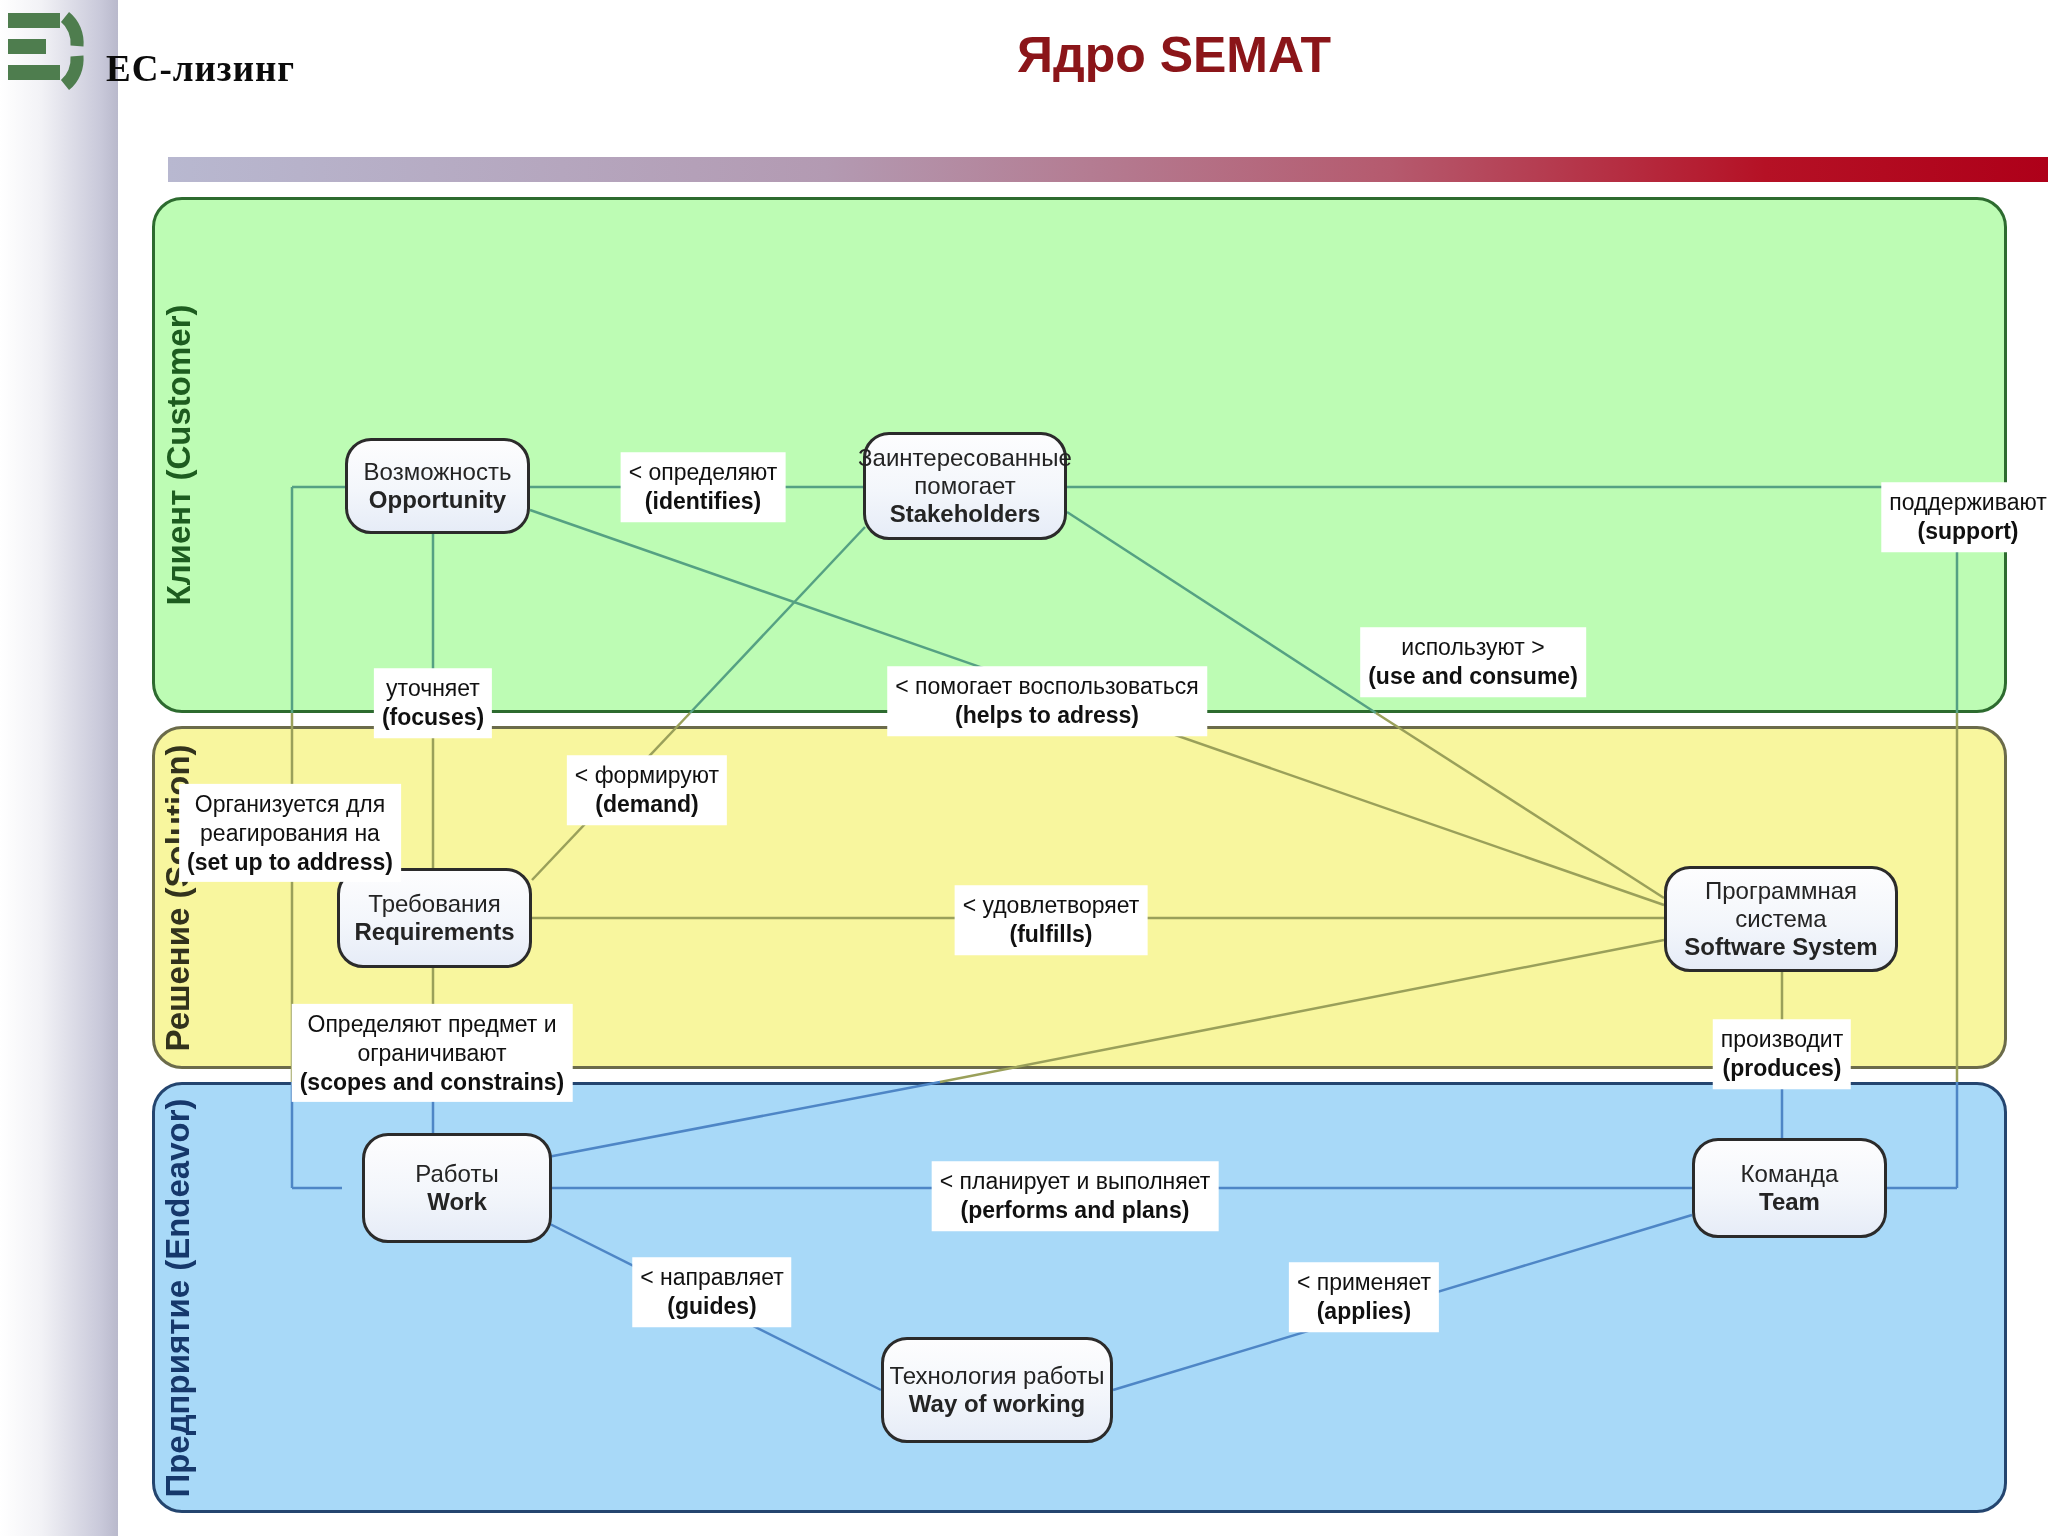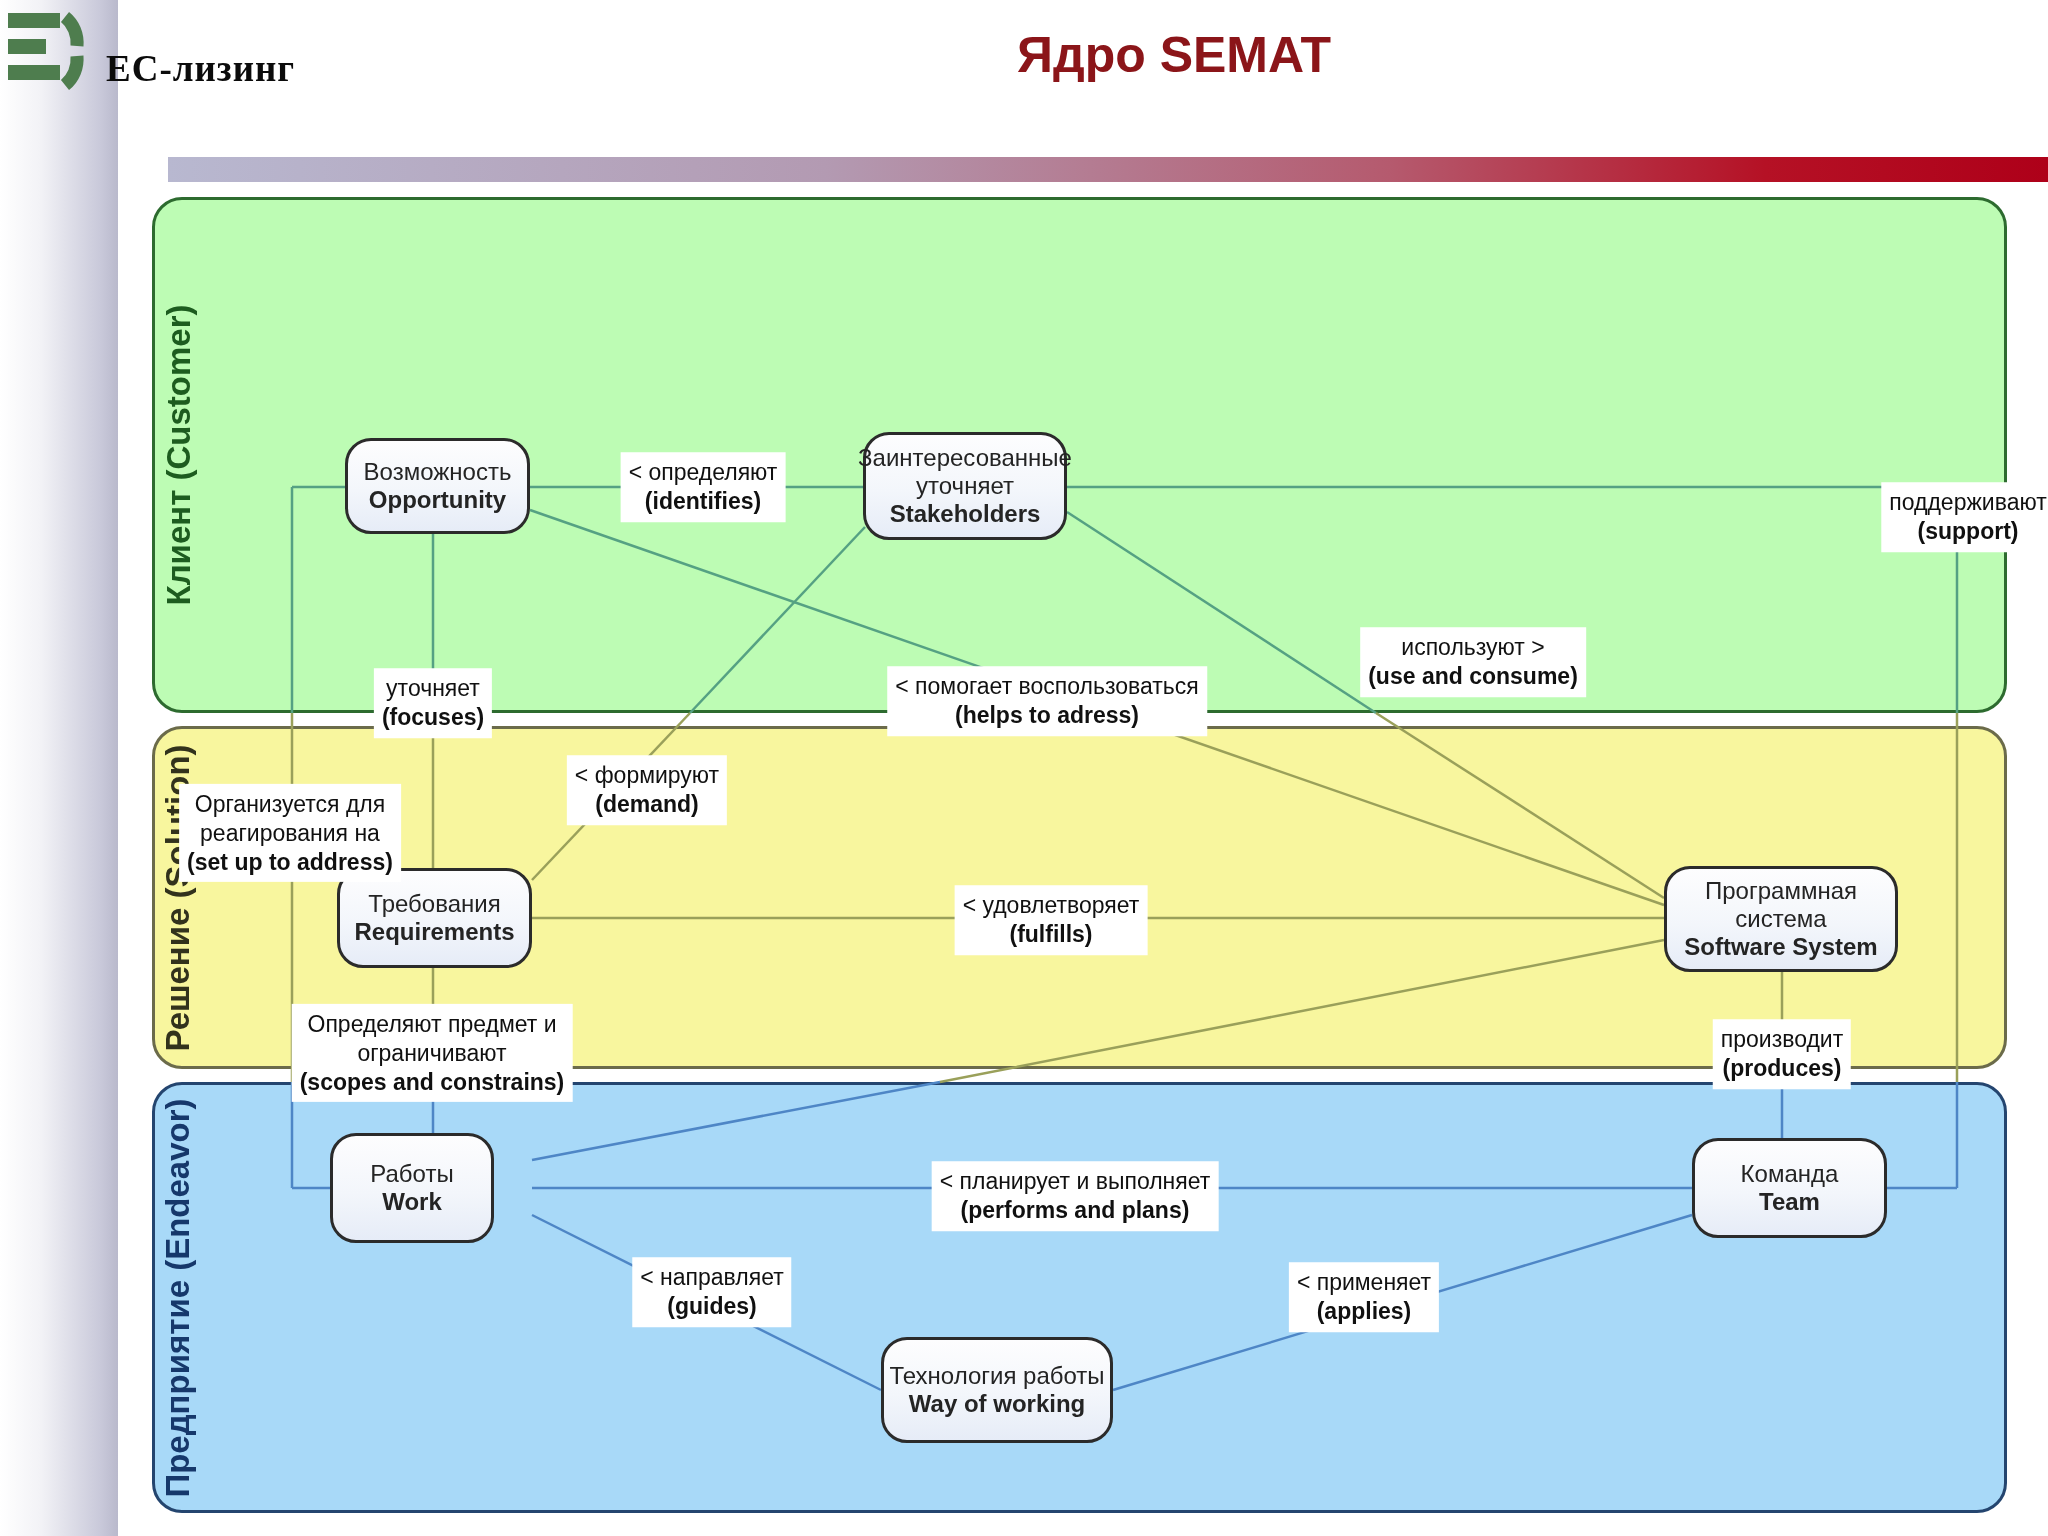--- a/index.html
+++ b/index.html
@@ -39,21 +39,21 @@
   
   .node{position:absolute;box-sizing:border-box;border:3px solid #2b2b2b;border-radius:26px;
     background:linear-gradient(180deg,#fdfdfe 0%,#f3f6fb 55%,#e6ecf7 100%);
     display:flex;flex-direction:column;align-items:center;justify-content:center;
     text-align:center;color:#242424;font-size:24px;line-height:1.18;padding:4px;}
   .node b{font-size:24px;}
   .n-opportunity{left:345px;top:438px;width:185px;height:96px;}
   .n-stakeholders{left:863px;top:432px;width:204px;height:108px;}
   .n-requirements{left:337px;top:868px;width:195px;height:100px;}
   .n-software{left:1664px;top:866px;width:234px;height:106px;}
-  .n-work{left:330px;top:1133px;width:164px;height:110px;}
+  .n-work{left:362px;top:1133px;width:190px;height:110px;}
   .n-team{left:1692px;top:1138px;width:195px;height:100px;}
   .n-wow{left:881px;top:1337px;width:232px;height:106px;}
 
   
   .elabel{position:absolute;transform:translate(-50%,-50%);background:#ffffff;
     padding:6px 8px;text-align:center;font-size:23px;line-height:1.25;color:#101010;
     white-space:nowrap;}
   .elabel span,.elabel b{display:block;}
   .el-identifies{left:703px;top:487px;}
   .el-support{left:1968px;top:517px;}
@@ -161,21 +161,21 @@
     <g>
       <line x1="1113" y1="1390" x2="1692" y2="1215" stroke="#4e86c6"></line>
     </g>
   </svg>
 
   <div class="node n-opportunity">
     <span>Возможность</span>
     <b>Opportunity</b>
   </div>
   <div class="node n-stakeholders">
-    <span>Заинтересованные уточняет</span>
+    <span>Заинтересованные помогает</span>
     <b>Stakeholders</b>
   </div>
   <div class="node n-software">
     <span>Программная система</span>
     <b>Software System</b>
   </div>
   <div class="node n-requirements">
     <span>Требования</span>
     <b>Requirements</b>
   </div>

